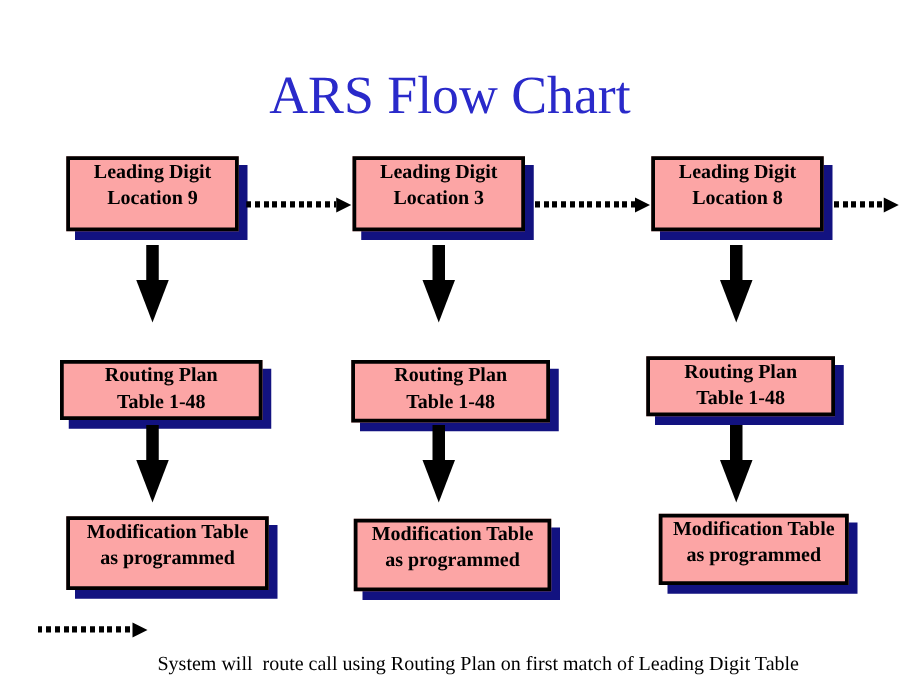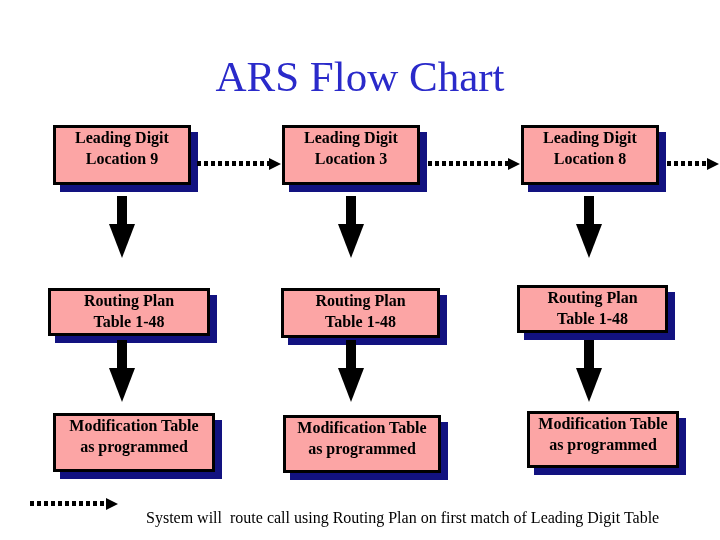--- a/index.html
+++ b/index.html
@@ -26,21 +26,21 @@
   .varrow .head{width:0;height:0;border-left:13px solid transparent;border-right:13px solid transparent;border-top:34px solid #000;}
   .dotline{
     position:absolute;height:5px;
     background:repeating-linear-gradient(to right,#000 0,#000 4px,transparent 4px,transparent 7px);
   }
   .dothead{
     position:absolute;width:0;height:0;
     border-top:6px solid transparent;border-bottom:6px solid transparent;border-left:12px solid #000;
   }
   .footnote{
-    position:absolute;left:126px;top:509px;font-size:16px;color:#000;white-space:pre;margin-left:20px;
+    position:absolute;left:126px;top:523px;font-size:16px;color:#000;white-space:pre;
   }
 </style>
 </head>
 <body>
 
 <div id="slide">
 
   <div class="title">ARS Flow Chart</div>
 
   <div class="box" style="left:53px;top:125px;width:138px;height:60px">

